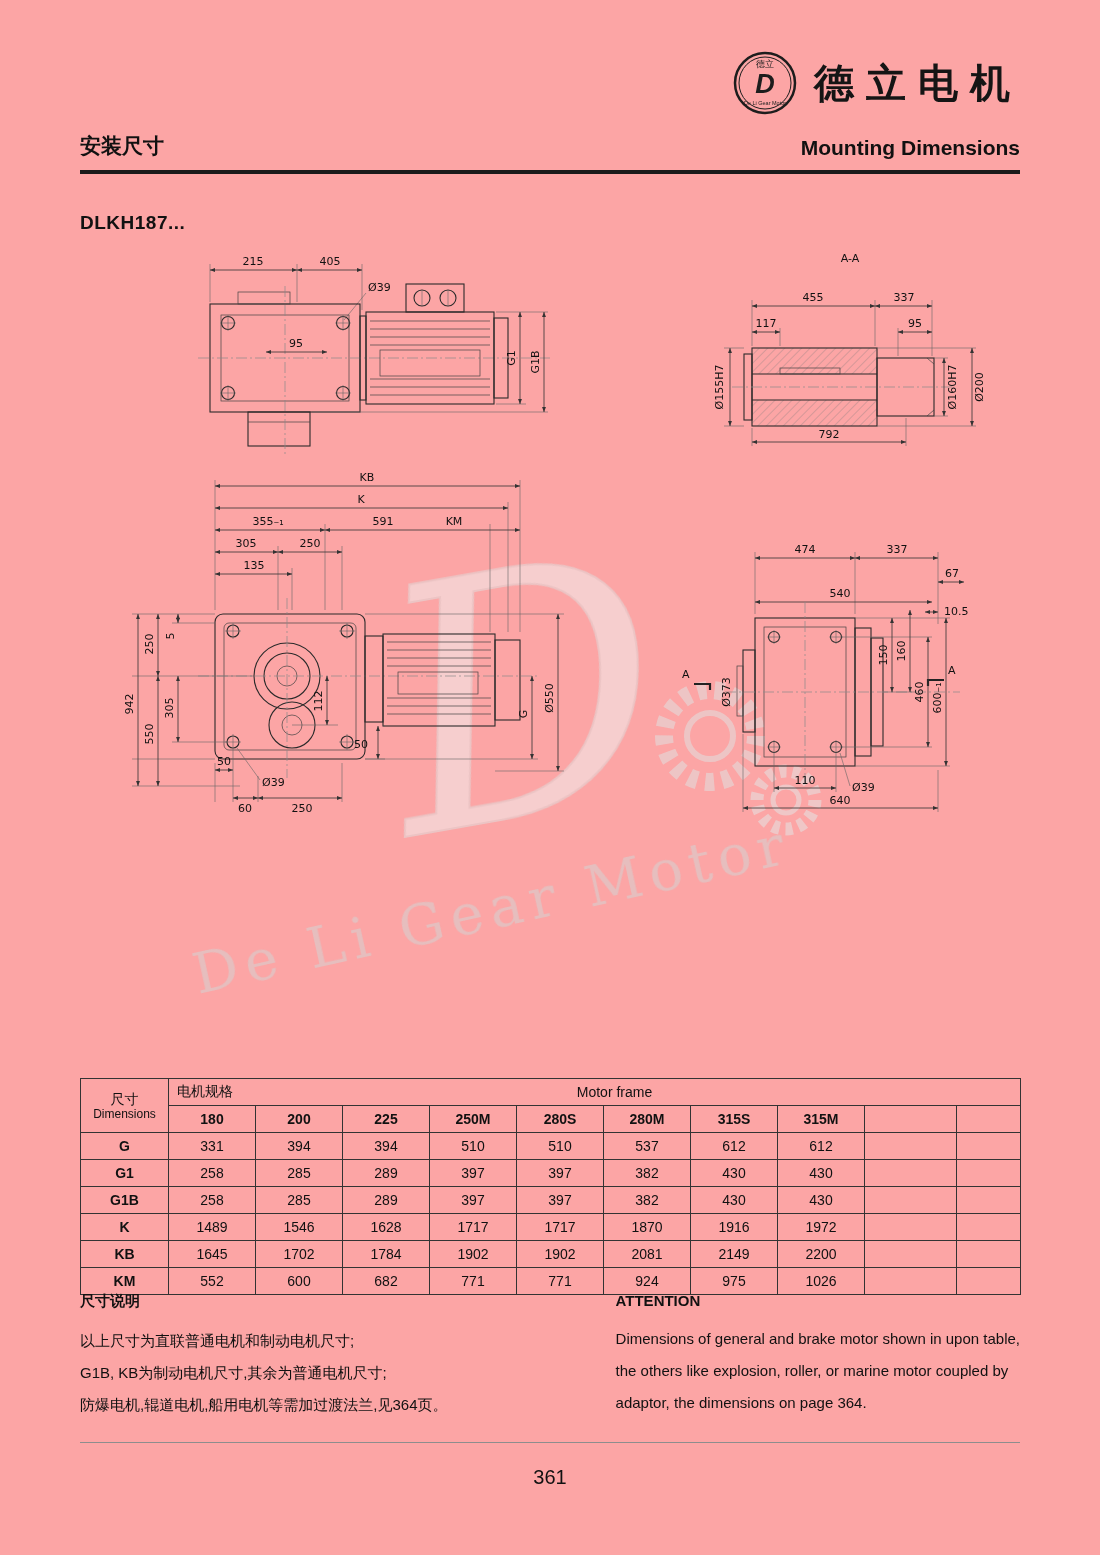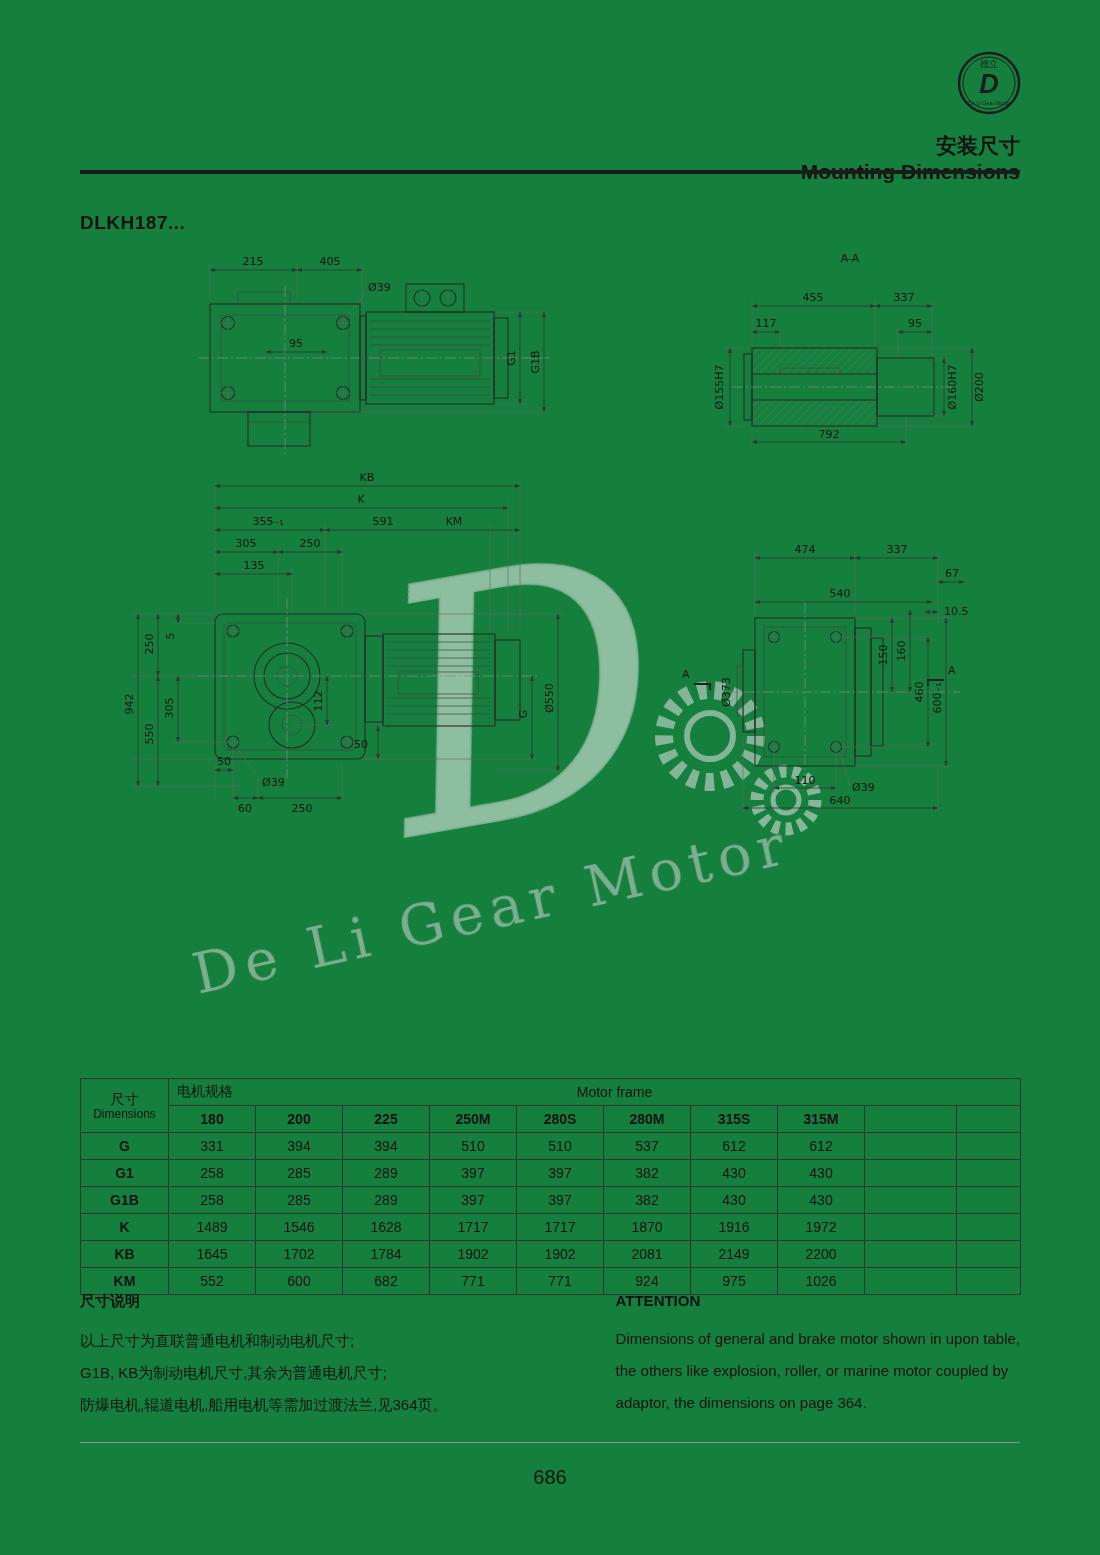--- a/index.html
+++ b/index.html
@@ -1,25 +1,25 @@
 <!DOCTYPE html>
 <html><head>
 <meta charset="utf-8">
 <style>
   html,body{margin:0;padding:0;background:#e8e8e8;}
-  .page{position:relative;width:1100px;height:1555px;margin:0 auto;background:#15803d;
+  .page{position:relative;width:1100px;height:1555px;margin:0 auto;background:#fca5a5;
         font-family:"Liberation Sans",sans-serif;color:#111;overflow:hidden;}
 
   
   .brand{position:absolute;top:50px;right:78px;display:flex;align-items:center;gap:16px;}
   .brand-name{font-size:40px;font-weight:bold;letter-spacing:12px;color:#151515;
               font-family:"DejaVu Sans",sans-serif;}
 
   .titlebar{position:absolute;top:132px;left:80px;right:80px;display:flex;
-            justify-content:space-between;align-items:flex-end;flex-direction:column;}
+            justify-content:space-between;align-items:flex-end;}
   .title-cn{font-size:21px;font-weight:600;}
   .title-en{font-size:21px;font-weight:bold;}
   .rule{position:absolute;top:170px;left:80px;right:80px;height:4px;background:#1b1b1b;}
   .model{position:absolute;top:212px;left:80px;font-size:19px;font-weight:bold;letter-spacing:.5px;}
 
   svg.drawing{position:absolute;top:246px;left:80px;}
   .s{stroke:#2b2b2b;stroke-width:1.1;fill:none;}
   .st{stroke:#444;stroke-width:.7;fill:none;}
   .cl{stroke:#8a8a8a;stroke-width:.7;stroke-dasharray:11 3 2 3;fill:none;}
   .d{stroke:#333;stroke-width:.8;fill:none;marker-start:url(#ar);marker-end:url(#ar);}
@@ -55,20 +55,21 @@
 <div class="page">
 
   <div class="brand">
     <svg width="66" height="66" viewBox="0 0 66 66">
       <circle cx="33" cy="33" r="30" fill="none" stroke="#1d1d1d" stroke-width="2.5"></circle>
       <circle cx="33" cy="33" r="26" fill="none" stroke="#1d1d1d" stroke-width="1"></circle>
       <text x="33" y="17" text-anchor="middle" font-size="9" fill="#1d1d1d">德立</text>
       <text x="33" y="43" text-anchor="middle" font-size="27" font-style="italic" font-weight="bold" fill="#1d1d1d">D</text>
       <text x="33" y="55" text-anchor="middle" font-size="5.5" fill="#1d1d1d">De Li Gear Motor</text>
     </svg>
+    <div class="brand-name">德立电机</div>
   </div>
 
   <div class="titlebar">
     <div class="title-cn">安装尺寸</div>
     <div class="title-en">Mounting Dimensions</div>
   </div>
   <div class="rule"></div>
   <div class="model">DLKH187...</div>
 
   <svg class="drawing" width="940" height="826" viewBox="0 0 940 826">
@@ -469,15 +470,15 @@
     </div>
     <div class="notes-en">
       <div class="note-title">ATTENTION</div>
       <div class="note-line">Dimensions of general and brake motor shown in upon table,</div>
       <div class="note-line">the others like explosion, roller, or marine motor coupled by</div>
       <div class="note-line">adaptor, the dimensions on page 364.</div>
     </div>
   </div>
 
   <div class="footer-line"></div>
-  <div class="page-num">686</div>
+  <div class="page-num">361</div>
 
 </div>
 
 </body></html>

